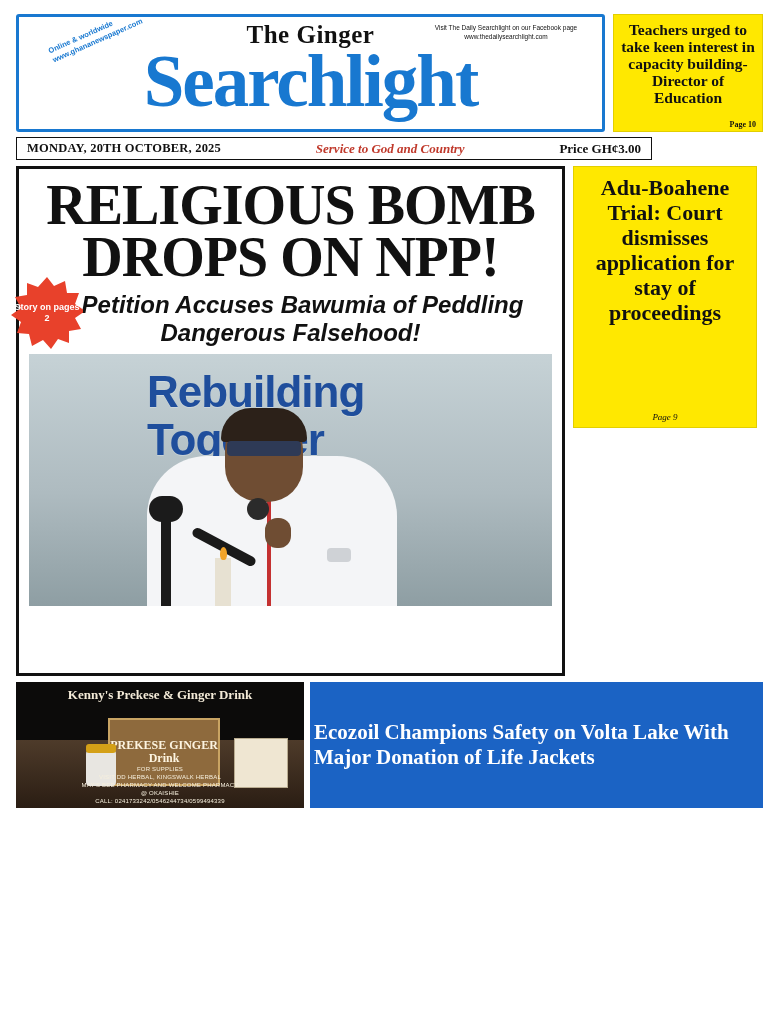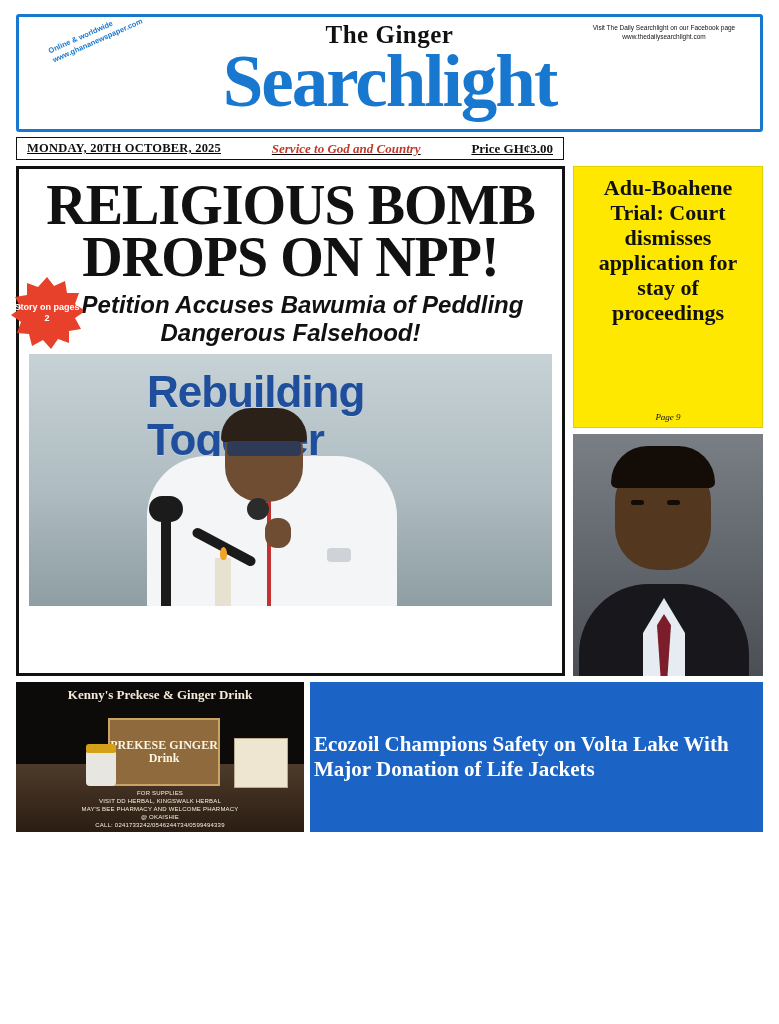--- a/index.html
+++ b/index.html
@@ -112,28 +112,27 @@
     font-size: 8px;
     font-weight: bold;
     color: #111111;
   }
 
   
   .datebar {
     margin-top: 5px;
     border: 1px solid #111111;
     height: 23px;
-    width: 548px;
+    width: 636px;
     box-sizing: border-box;
     display: flex;
     align-items: center;
     justify-content: space-between;
     padding: 0 10px;
     font-family: "Liberation Serif", serif;
-    text-decoration: underline;
   }
   .datebar .date {
     font-size: 12.5px;
     font-weight: bold;
     letter-spacing: 0.2px;
     color: #111111;
   }
   .datebar .motto {
     font-size: 13px;
     font-style: italic;
@@ -400,21 +399,21 @@
     width: 24px;
     height: 14px;
     background: #cfd2d6;
     border-radius: 4px;
   }
 
   
   .right-col {
     flex: 1 1 auto;
     display: flex;
-    flex-direction: column;
+    flex-direction: row;
     gap: 6px;
   }
   .adu-box {
     background: #ffe800;
     border: 1px solid #e2cf00;
     position: relative;
     padding: 8px 6px 14px 6px;
     box-sizing: border-box;
     text-align: center;
     height: 262px;
@@ -482,21 +481,21 @@
     width: 14px; height: 62px;
     background: #7b1d2b;
     clip-path: polygon(50% 0, 100% 18%, 75% 100%, 25% 100%, 0 18%);
   }
 
   
   .bottom-row {
     margin-top: 6px;
     display: flex;
     gap: 6px;
-    height: 150px;
+    height: 126px;
   }
   .ad-kenny {
     flex: 0 0 288px;
     position: relative;
     background: #0c0b0a;
     overflow: hidden;
   }
   .kenny-title {
     position: absolute;
     top: 5px; left: 0; right: 0;
@@ -627,20 +626,24 @@
 
     <div class="masthead">
       <div class="masthead-the-daily">The Ginger</div>
       <div class="masthead-searchlight">Searchlight</div>
       <div class="masthead-visit" style="white-space: pre-line;">Visit The Daily Searchlight on our Facebook page
 www.thedailysearchlight.com</div>
       <div class="masthead-online" style="white-space: pre-line;">Online &amp; worldwide
 www.ghananewspaper.com</div>
     </div>
 
+    <div class="teachers-box">
+      <div class="hl">Teachers urged to take keen interest in capacity building- Director of Education</div>
+      <div class="pg">Page 10</div>
+    </div>
   </div>
 
   <div class="datebar">
     <div class="date">MONDAY, 20TH OCTOBER,  2025</div>
     <div class="motto">Service to God and Country</div>
     <div class="price">Price GH¢3.00</div>
   </div>
 
 
   <div class="main-row">

